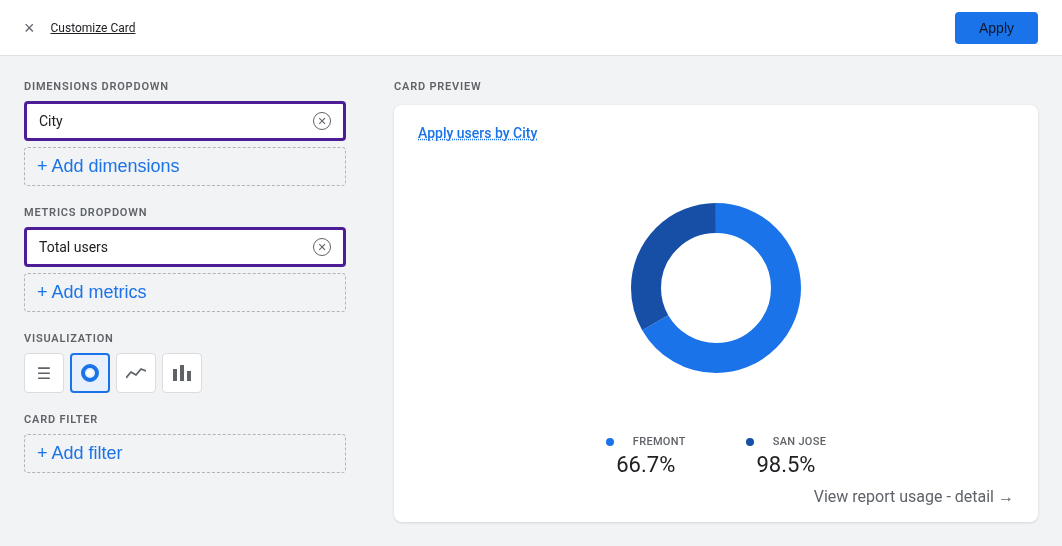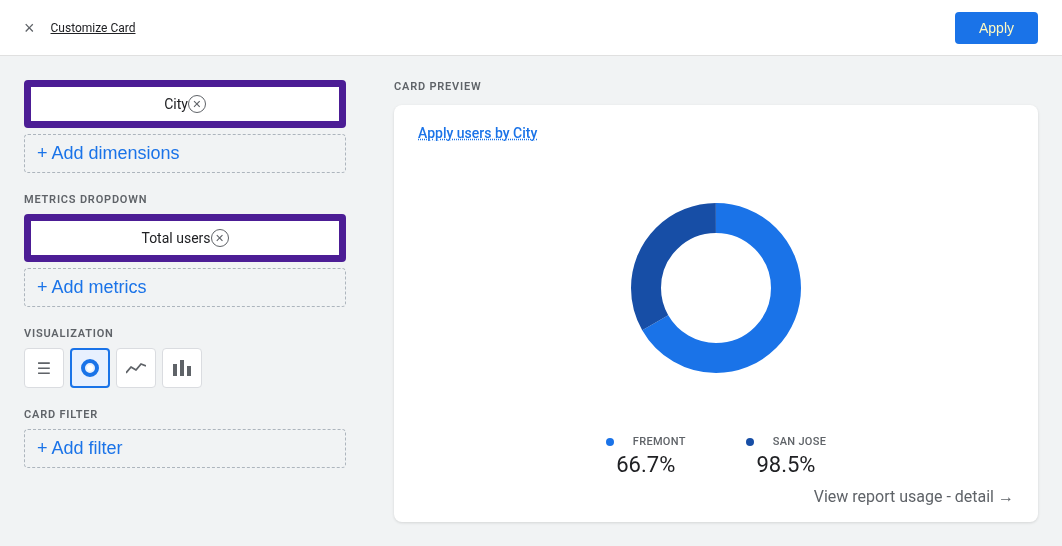--- a/index.html
+++ b/index.html
@@ -37,21 +37,21 @@
       align-items: center;
     }
     .header-title {
       font-size: 12px;
       font-weight: 400;
       color: #202124;
       text-decoration: underline;
     }
     .apply-btn {
       background: #1a73e8;
-      color: #fef9c3;
+      color: #0f172a;
       border: none;
       border-radius: 4px;
       padding: 8px 24px;
       font-size: 14px;
       font-weight: 500;
       cursor: pointer;
     }
 
     
     .main {
@@ -72,26 +72,26 @@
       font-size: 11px;
       font-weight: 600;
       color: #5f6368;
       letter-spacing: 0.8px;
       margin-bottom: 8px;
       text-transform: uppercase;
     }
 
     .dropdown-field {
       background: #fff;
-      border: 7px solid #4c1d95;
+      border: 3px solid #4c1d95;
       border-radius: 4px;
       padding: 8px 12px;
       display: flex;
       align-items: center;
-      justify-content: center;
+      justify-content: space-between;
       margin-bottom: 6px;
     }
     .dropdown-field span {
       font-size: 14px;
       color: #202124;
     }
     .circle-x {
       width: 18px;
       height: 18px;
       border: 1.5px solid #5f6368;
@@ -260,20 +260,21 @@
     </button>
     <h1 class="header-title">Customize Card</h1>
   </div>
   <button class="apply-btn">Apply</button>
 </div>
 
 <div class="main">
 
   <div class="left-panel">
 
+    <div class="section-label">DIMENSIONS DROPDOWN</div>
     <div class="dropdown-field">
       <span>City</span>
       <div class="circle-x">✕</div>
     </div>
     <button class="add-btn">+ Add dimensions</button>
 
     <div class="section-label">METRICS DROPDOWN</div>
     <div class="dropdown-field">
       <span>Total users</span>
       <div class="circle-x">✕</div>

